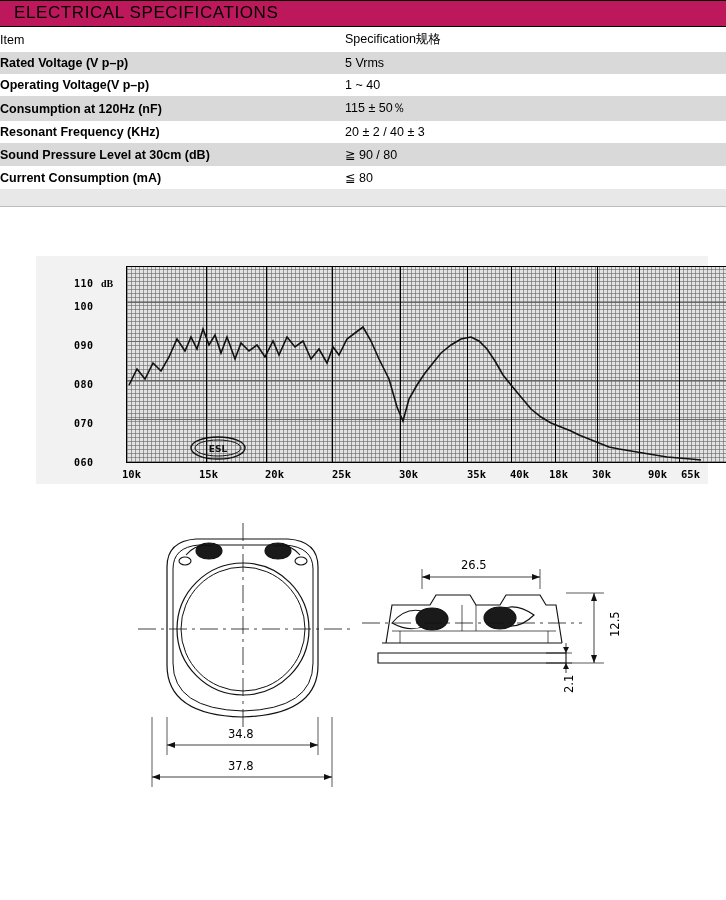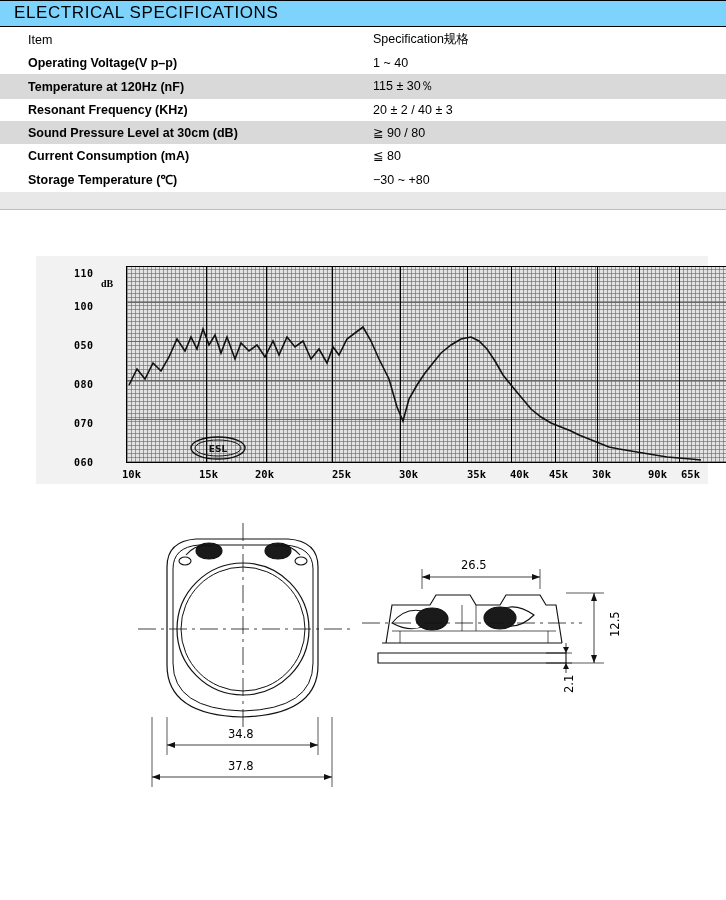--- a/index.html
+++ b/index.html
@@ -17,38 +17,38 @@
     background: #fff;
   }
 
   
   .spec-wrap {
     position: absolute;
     left: 0; top: 0;
     width: 726px;
   }
   .spec-title {
-    background: #7dd3fc;
+    background: #be185d;
     border-top: 1px solid #000;
     border-bottom: 1px solid #000;
     font-size: 17px;
     letter-spacing: 0.6px;
     padding: 2px 0 3px 14px;
     color: #000;
     font-weight: 400;
   }
   table.spec {
     width: 726px;
     border-collapse: collapse;
     table-layout: fixed;
   }
   table.spec td {
     font-size: 12.5px;
     color: #000;
-    padding: 4px 0 4px 28px;
+    padding: 4px 0 4px 0;
     vertical-align: middle;
     height: 22px;
     border: none;
   }
   table.spec td.c1 { width: 345px; font-weight: bold; }
   table.spec td.c2 { width: 381px; }
   table.spec tr.hdr td { font-weight: normal; background: #ffffff; }
   table.spec tr.shade td { background: #d9d9d9; }
   table.spec tr.plain td { background: #ffffff; }
   .after-table {
@@ -149,57 +149,57 @@
 <div class="page">
 
   <div class="spec-wrap">
     <div class="spec-title">ELECTRICAL SPECIFICATIONS</div>
     <table class="spec">
       <tbody>
           <tr class="hdr">
         <td class="c1">Item</td>
         <td class="c2">Specification规格</td>
       </tr>
+      <tr class="shade">
+        <td class="c1">Rated Voltage (V p–p)</td>
+        <td class="c2">5 Vrms</td>
+      </tr>
       <tr class="plain">
         <td class="c1">Operating Voltage(V p–p)</td>
         <td class="c2">1 ~ 40</td>
       </tr>
       <tr class="shade">
-        <td class="c1">Temperature at 120Hz (nF)</td>
-        <td class="c2">115 ± 30％</td>
+        <td class="c1">Consumption at 120Hz (nF)</td>
+        <td class="c2">115 ± 50％</td>
       </tr>
       <tr class="plain">
         <td class="c1">Resonant Frequency (KHz)</td>
         <td class="c2">20 ± 2 / 40 ± 3</td>
       </tr>
       <tr class="shade">
         <td class="c1">Sound Pressure Level  at  30cm (dB)</td>
         <td class="c2">≧ 90  /  80</td>
       </tr>
       <tr class="plain">
         <td class="c1">Current Consumption (mA)</td>
         <td class="c2">≦ 80</td>
-      </tr>
-      <tr class="plain">
-        <td class="c1">Storage Temperature (℃)</td>
-        <td class="c2">−30 ~ +80</td>
       </tr>
     </tbody>
       </table>
     <div class="after-table"></div>
   </div>
 
   <div class="graph-area">
     <div class="graph-box">
 
       <div class="db-unit">dB</div>
 
-      <div class="ylab" style="top:12px">110</div>
+      <div class="ylab" style="top:22px">110</div>
       <div class="ylab" style="top:45px">100</div>
-      <div class="ylab" style="top:84px">050</div>
+      <div class="ylab" style="top:84px">090</div>
       <div class="ylab" style="top:123px">080</div>
       <div class="ylab" style="top:162px">070</div>
       <div class="ylab" style="top:201px">060</div>
 
       <div class="plot">
 
         <div class="hline" style="top:35px"></div>
         <div class="hline" style="top:74px"></div>
         <div class="hline" style="top:113px"></div>
         <div class="hline" style="top:152px"></div>
@@ -221,26 +221,26 @@
 
         <svg class="logo-stamp" viewBox="0 0 58 26">
           <ellipse cx="29" cy="13" rx="27" ry="11" fill="none" stroke="#111" stroke-width="1.4"></ellipse>
           <ellipse cx="29" cy="13" rx="23" ry="8" fill="none" stroke="#111" stroke-width="1"></ellipse>
           <text x="29" y="17" font-size="9" font-family="DejaVu Sans, sans-serif" font-weight="bold" text-anchor="middle" fill="#111">ESL</text>
         </svg>
       </div>
 
       <div class="xlab" style="left:86px;  top:212px">10k</div>
       <div class="xlab" style="left:163px; top:212px">15k</div>
-      <div class="xlab" style="left:219px; top:212px">20k</div>
+      <div class="xlab" style="left:229px; top:212px">20k</div>
       <div class="xlab" style="left:296px; top:212px">25k</div>
       <div class="xlab" style="left:363px; top:212px">30k</div>
       <div class="xlab" style="left:431px; top:212px">35k</div>
       <div class="xlab" style="left:474px; top:212px">40k</div>
-      <div class="xlab" style="left:513px; top:212px">45k</div>
+      <div class="xlab" style="left:513px; top:212px">18k</div>
       <div class="xlab" style="left:556px; top:212px">30k</div>
       <div class="xlab" style="left:612px; top:212px">90k</div>
       <div class="xlab" style="left:645px; top:212px">65k</div>
     </div>
   </div>
 
   <div class="drawings">
     <svg width="726" height="330" viewBox="0 0 726 330">
       <g stroke="#111" fill="none" stroke-width="1.1">
 

